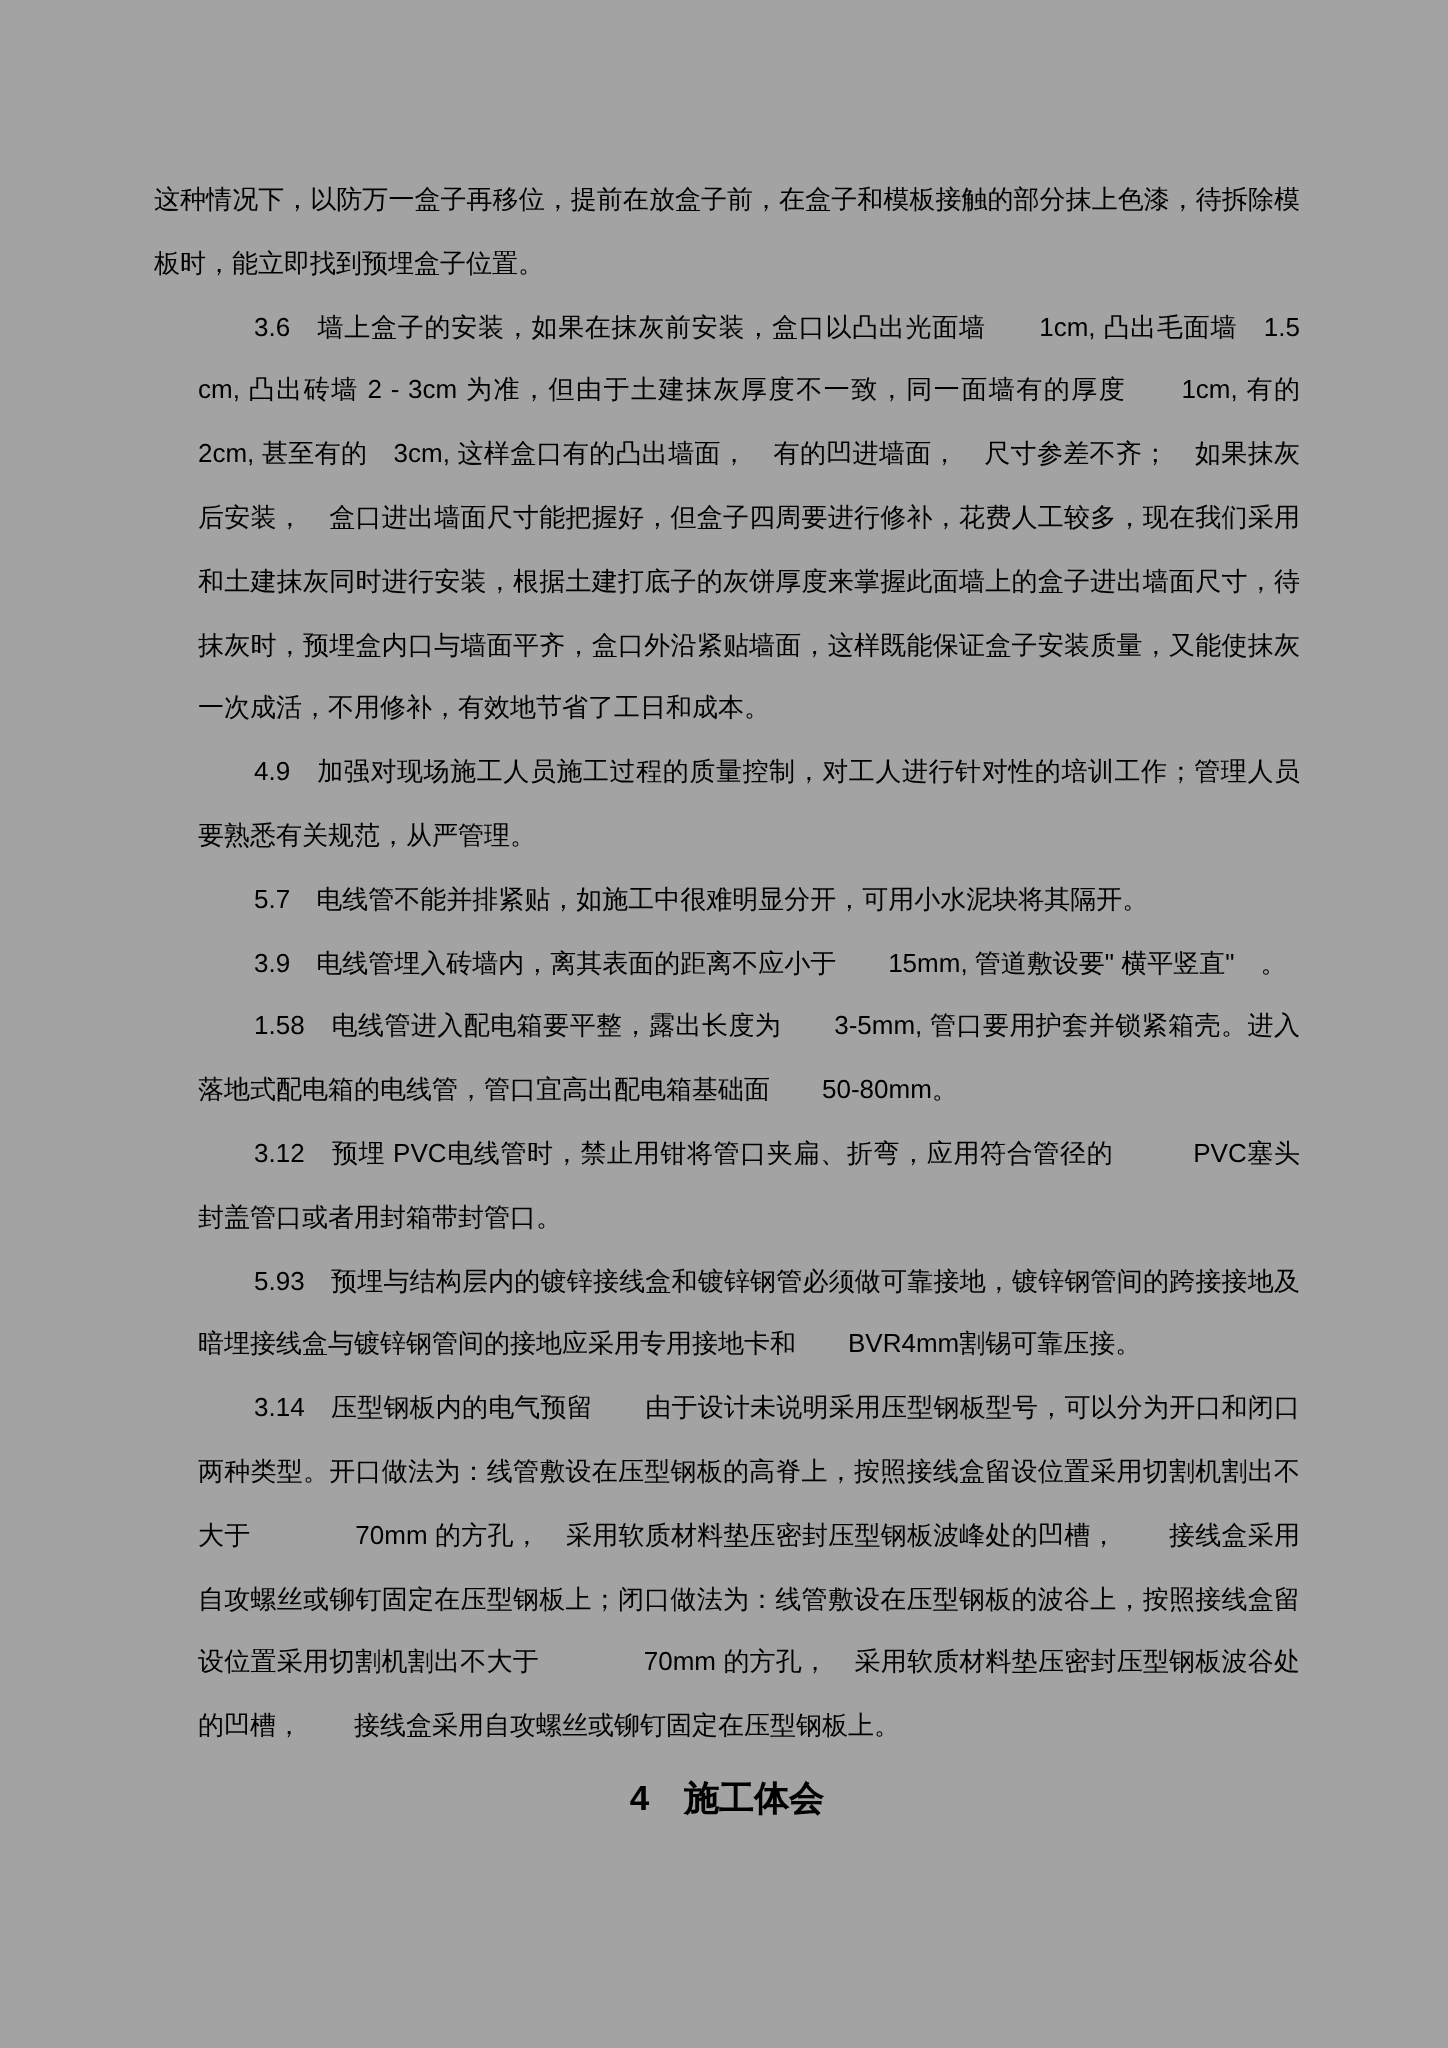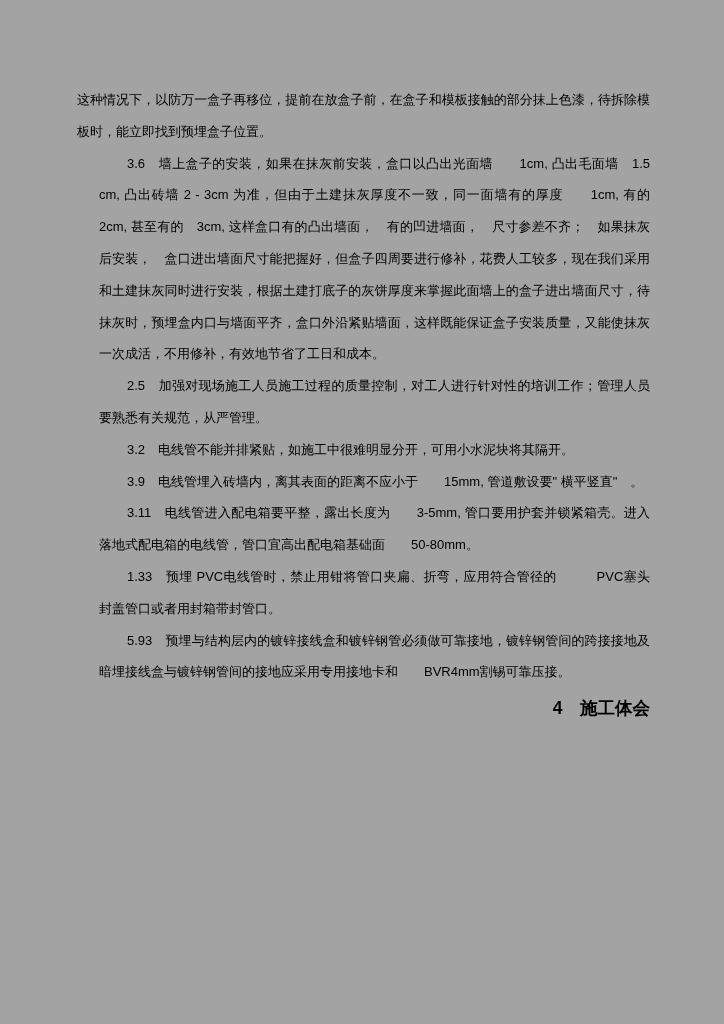--- a/index.html
+++ b/index.html
@@ -33,31 +33,32 @@
   .para.indent {
     text-indent: 28px;
     margin-left: 22px;
   }
   .section-heading {
     margin-top: 4px;
     font-size: 17.5px;
     font-weight: bold;
     line-height: 32px;
     white-space: pre;
-    text-align: right;
+    text-align: center;
   }
 </style>
 </head>
 <body>
 
 <div class="page">
   <div class="content">
     <p class="para">这种情况下，以防万一盒子再移位，提前在放盒子前，在盒子和模板接触的部分抹上色漆，待拆除模板时，能立即找到预埋盒子位置。</p>
     <p class="para indent">3.6　墙上盒子的安装，如果在抹灰前安装，盒口以凸出光面墙　　1cm, 凸出毛面墙　1.5　cm, 凸出砖墙 2 - 3cm 为准，但由于土建抹灰厚度不一致，同一面墙有的厚度　　1cm, 有的　2cm, 甚至有的　3cm, 这样盒口有的凸出墙面，　有的凹进墙面，　尺寸参差不齐；　如果抹灰后安装，　盒口进出墙面尺寸能把握好，但盒子四周要进行修补，花费人工较多，现在我们采用和土建抹灰同时进行安装，根据土建打底子的灰饼厚度来掌握此面墙上的盒子进出墙面尺寸，待抹灰时，预埋盒内口与墙面平齐，盒口外沿紧贴墙面，这样既能保证盒子安装质量，又能使抹灰一次成活，不用修补，有效地节省了工日和成本。</p>
-    <p class="para indent">2.5　加强对现场施工人员施工过程的质量控制，对工人进行针对性的培训工作；管理人员要熟悉有关规范，从严管理。</p>
-    <p class="para indent">3.2　电线管不能并排紧贴，如施工中很难明显分开，可用小水泥块将其隔开。</p>
+    <p class="para indent">4.9　加强对现场施工人员施工过程的质量控制，对工人进行针对性的培训工作；管理人员要熟悉有关规范，从严管理。</p>
+    <p class="para indent">5.7　电线管不能并排紧贴，如施工中很难明显分开，可用小水泥块将其隔开。</p>
     <p class="para indent">3.9　电线管埋入砖墙内，离其表面的距离不应小于　　15mm, 管道敷设要" 横平竖直"　。</p>
-    <p class="para indent">3.11　电线管进入配电箱要平整，露出长度为　　3-5mm, 管口要用护套并锁紧箱壳。进入落地式配电箱的电线管，管口宜高出配电箱基础面　　50-80mm。</p>
-    <p class="para indent">1.33　预埋 PVC电线管时，禁止用钳将管口夹扁、折弯，应用符合管径的　　　PVC塞头封盖管口或者用封箱带封管口。</p>
+    <p class="para indent">1.58　电线管进入配电箱要平整，露出长度为　　3-5mm, 管口要用护套并锁紧箱壳。进入落地式配电箱的电线管，管口宜高出配电箱基础面　　50-80mm。</p>
+    <p class="para indent">3.12　预埋 PVC电线管时，禁止用钳将管口夹扁、折弯，应用符合管径的　　　PVC塞头封盖管口或者用封箱带封管口。</p>
     <p class="para indent">5.93　预埋与结构层内的镀锌接线盒和镀锌钢管必须做可靠接地，镀锌钢管间的跨接接地及暗埋接线盒与镀锌钢管间的接地应采用专用接地卡和　　BVR4mm割锡可靠压接。</p>
+    <p class="para indent">3.14　压型钢板内的电气预留　　由于设计未说明采用压型钢板型号，可以分为开口和闭口两种类型。开口做法为：线管敷设在压型钢板的高脊上，按照接线盒留设位置采用切割机割出不大于　　　　70mm 的方孔，　采用软质材料垫压密封压型钢板波峰处的凹槽，　　接线盒采用自攻螺丝或铆钉固定在压型钢板上；闭口做法为：线管敷设在压型钢板的波谷上，按照接线盒留设位置采用切割机割出不大于　　　　70mm 的方孔，　采用软质材料垫压密封压型钢板波谷处的凹槽，　　接线盒采用自攻螺丝或铆钉固定在压型钢板上。</p>
     <h2 class="section-heading">4　施工体会</h2>
   </div>
 </div>
 
 </body></html>

